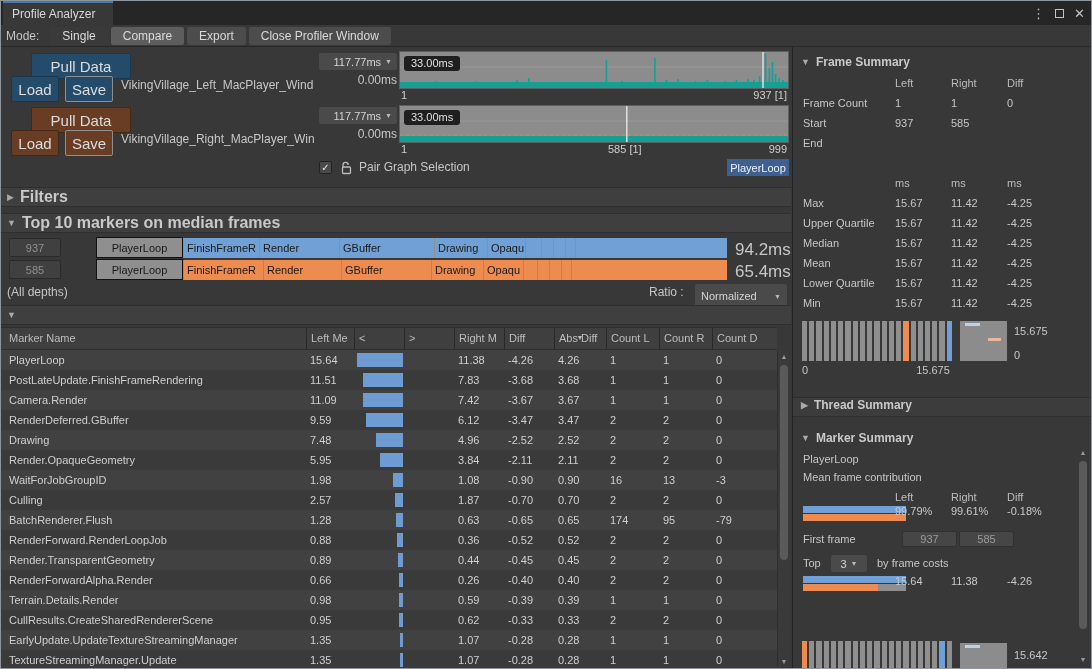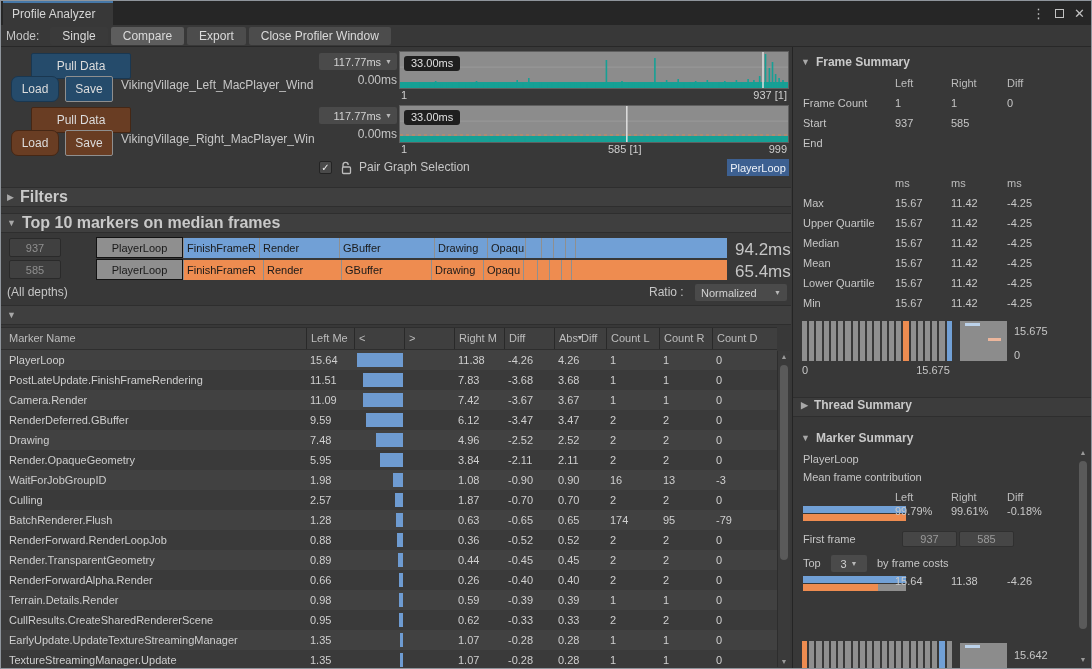--- a/index.html
+++ b/index.html
@@ -26,25 +26,25 @@
 
   
   .left-pane { position:absolute; top:46px; left:0; width:790px; bottom:0; overflow:hidden; }
   .right-pane { position:absolute; top:46px; left:791px; right:0; bottom:0; background:#383838;
                 border-left:1px solid #242424; overflow:hidden; font-size:11px; }
 
   
   .dataset { position:absolute; left:0; width:790px; height:52px; }
   .ds0 { top:4px; } .ds1 { top:58px; }
   .btn { position:absolute; height:26px; display:flex; align-items:center; justify-content:center;
-         border-radius:2px; font-size:12px; color:#dcdcdc; cursor:default; }
+         border-radius:2px; font-size:15px; color:#dcdcdc; cursor:default; }
   .btn-blue { background:#254b6b; border:1px solid #1a3750; }
   .btn-brown { background:#693d23; border:1px solid #452715; }
   .pull { left:30px; top:2px; width:100px; }
-  .load { left:10px; top:25px; width:48px;border-radius:7px; }
+  .load { left:10px; top:25px; width:48px; }
   .save { left:64px; top:25px; width:48px; border-color:#8f8f8f; }
   .ds-name { position:absolute; left:120px; top:27px; width:196px; white-space:nowrap; overflow:hidden; color:#c6c6c6; }
   .scale-dd { position:absolute; left:318px; top:2px; width:78px; height:17px; background:#4a4a4a; border-radius:2px;
               display:flex; align-items:center; justify-content:flex-end; padding:0 5px; gap:4px; font-size:11px; color:#d2d2d2; }
   .dd-arrow { font-size:7px; color:#b8b8b8; }
   .zero-label { position:absolute; left:318px; top:22px; width:78px; text-align:right; color:#c6c6c6; }
   .graph { position:absolute; left:398px; top:0; width:390px; height:38px; background:#8c8c8c;
            border:1px solid #5f5f5f; overflow:hidden; }
   .thresh-badge { position:absolute; left:403px; top:5px; background:#1f1f1f; color:#e0e0e0; font-size:11px;
                   padding:1px 7px 2px 7px; border-radius:3px; z-index:2; }
@@ -82,21 +82,21 @@
          white-space:nowrap; border-left:1px solid #8f8f8f; }
   .t10row.blue .seg { background:var(--blue,#71a0d6); }
   .t10row.orange .seg { background:var(--orange,#ee8c50); }
   .t10-total { position:absolute; left:734px; top:2px; color:#c6c6c6; font-size:17px; }
 
   
   .depths-row { position:absolute; left:0; top:237px; width:790px; height:18px; }
   .all-depths { position:absolute; left:6px; top:1px; color:#c6c6c6; }
   .ratio-label { position:absolute; left:648px; top:1px; color:#c6c6c6; }
   .ratio-dd { position:absolute; left:694px; top:0; width:92px; height:17px; background:#4a4a4a; border-radius:2px;
-              display:flex; align-items:center; padding:5px 6px; color:#d2d2d2; font-size:11px; }
+              display:flex; align-items:center; padding:12px 6px; color:#d2d2d2; font-size:11px; }
   .ratio-dd .dd-arrow { margin-left:auto; }
 
   
   .thead { position:absolute; left:0; top:280px; width:776px; height:23px; background:#3f3f3f;
            border-top:1px solid #2e2e2e; border-bottom:1px solid #2e2e2e; display:flex; color:#bdbdbd; font-size:11px; }
   .th { line-height:21px; padding-left:4px; border-left:1px solid #292929; white-space:nowrap; overflow:hidden; position:relative; }
   .th:first-child { border-left:none; padding-left:8px; }
   .sort-arrow { position:absolute; top:-1px; left:50%; margin-left:-4px; font-size:7px; color:#bdbdbd; }
   .c-name { width:305px; } .c-lmed { width:48px; } .c-lt { width:50px; } .c-gt { width:50px; }
   .c-rmed { width:50px; } .c-diff { width:50px; } .c-abs { width:52px; }

